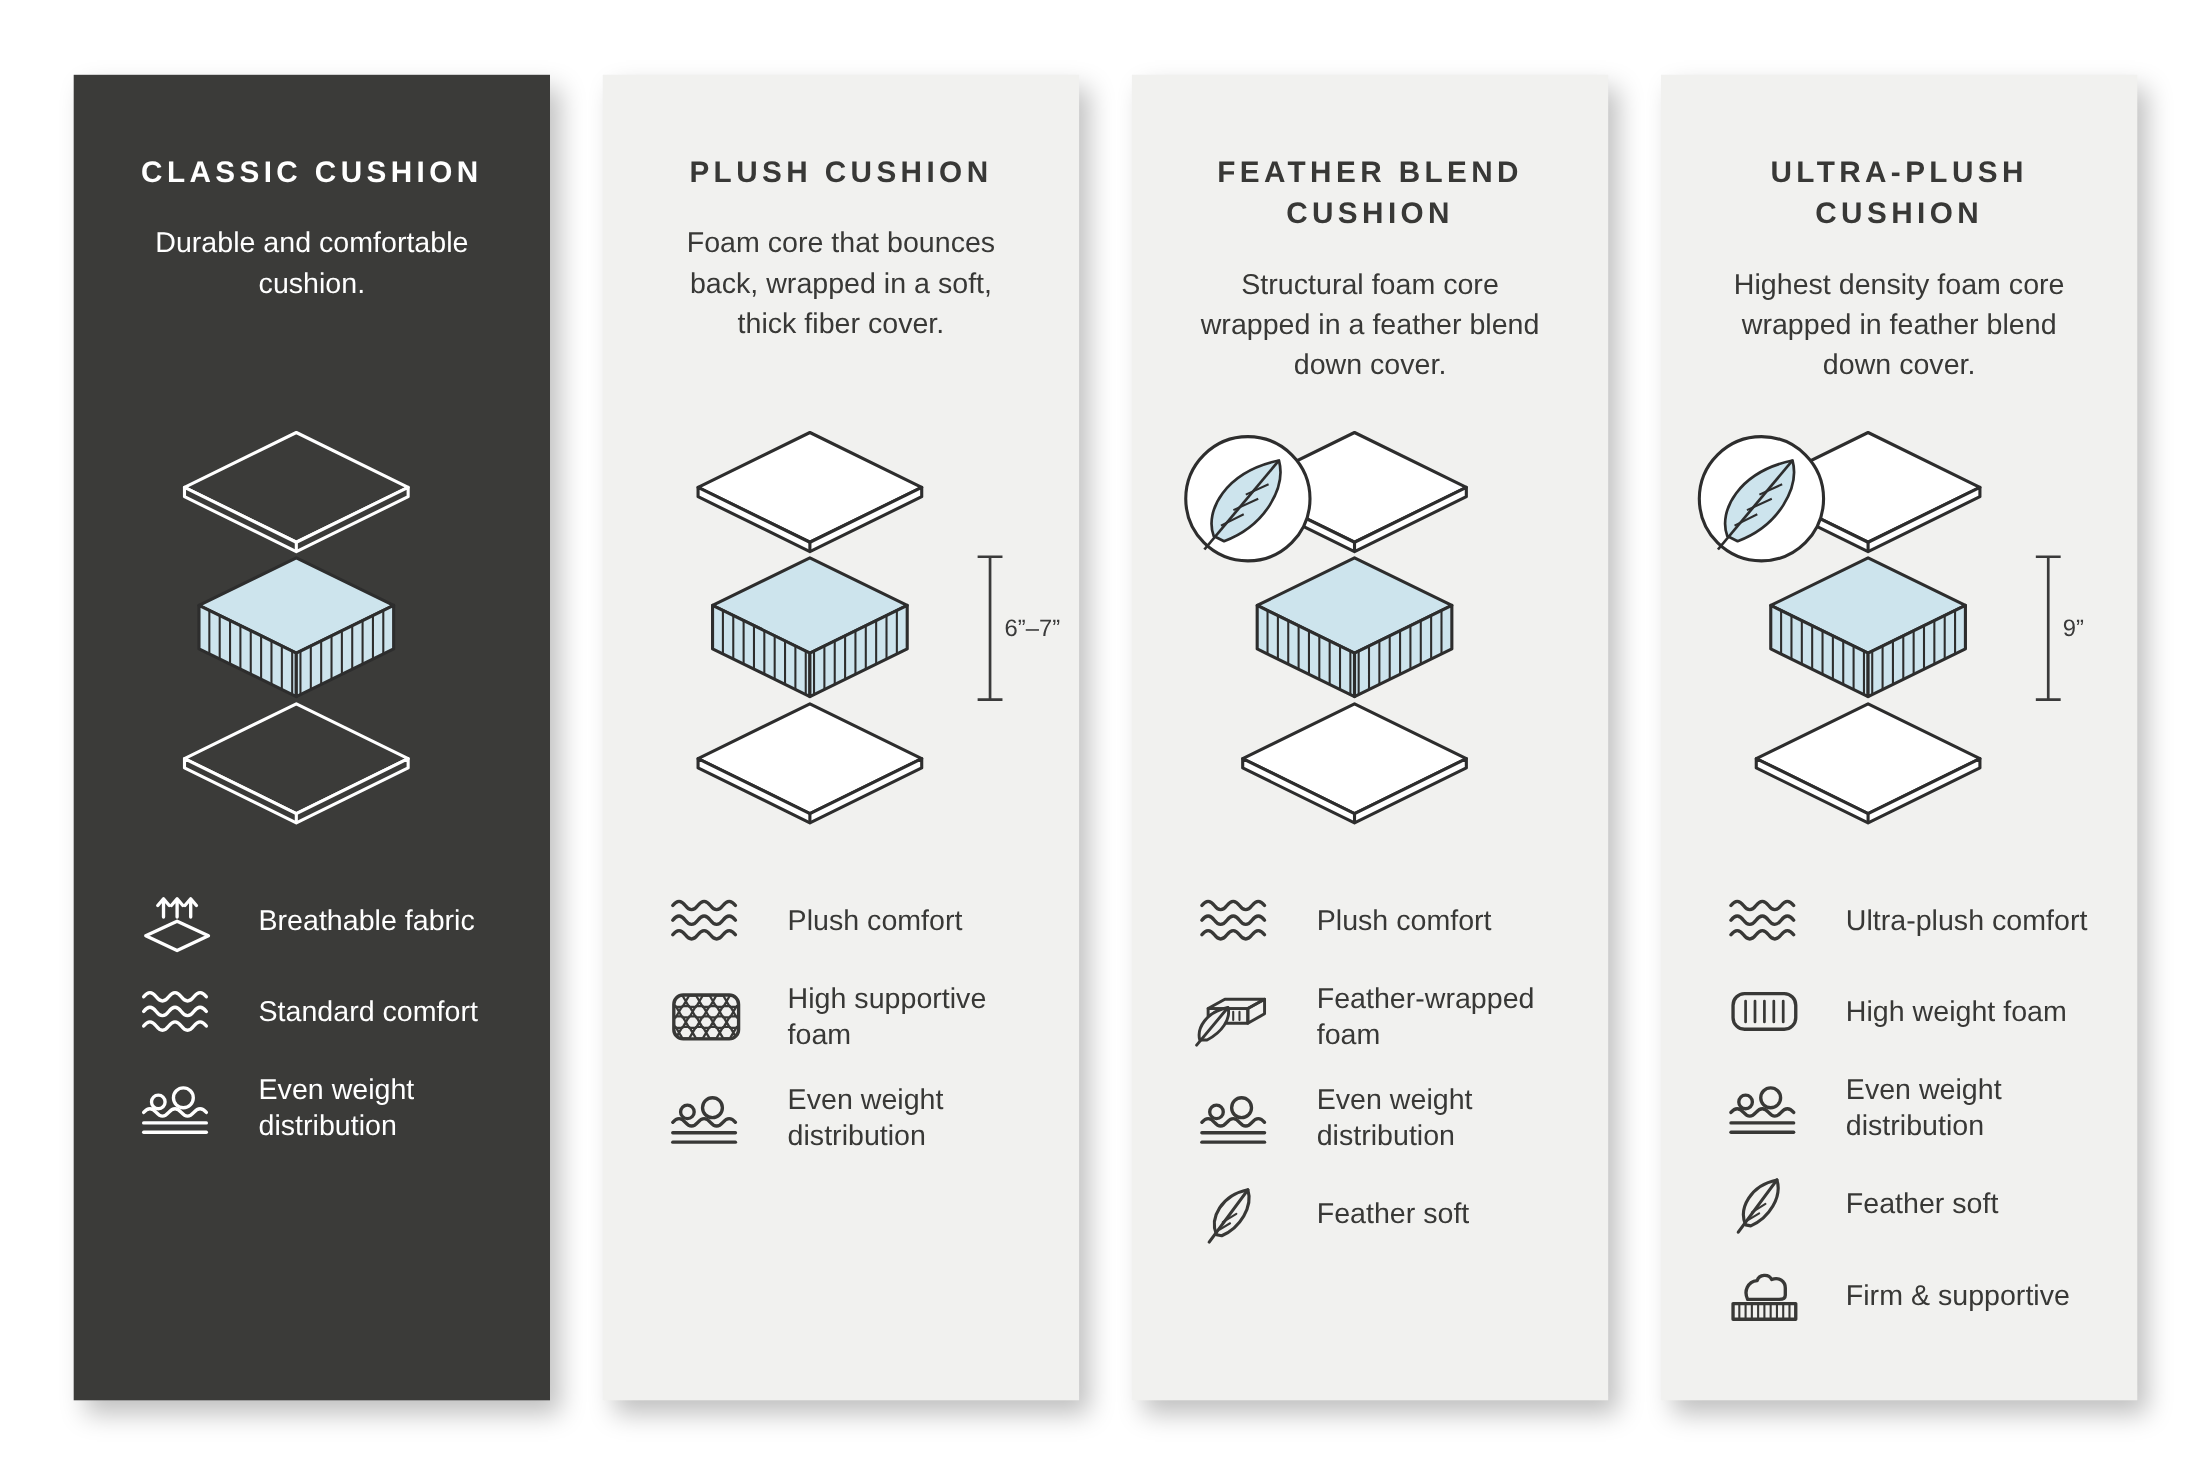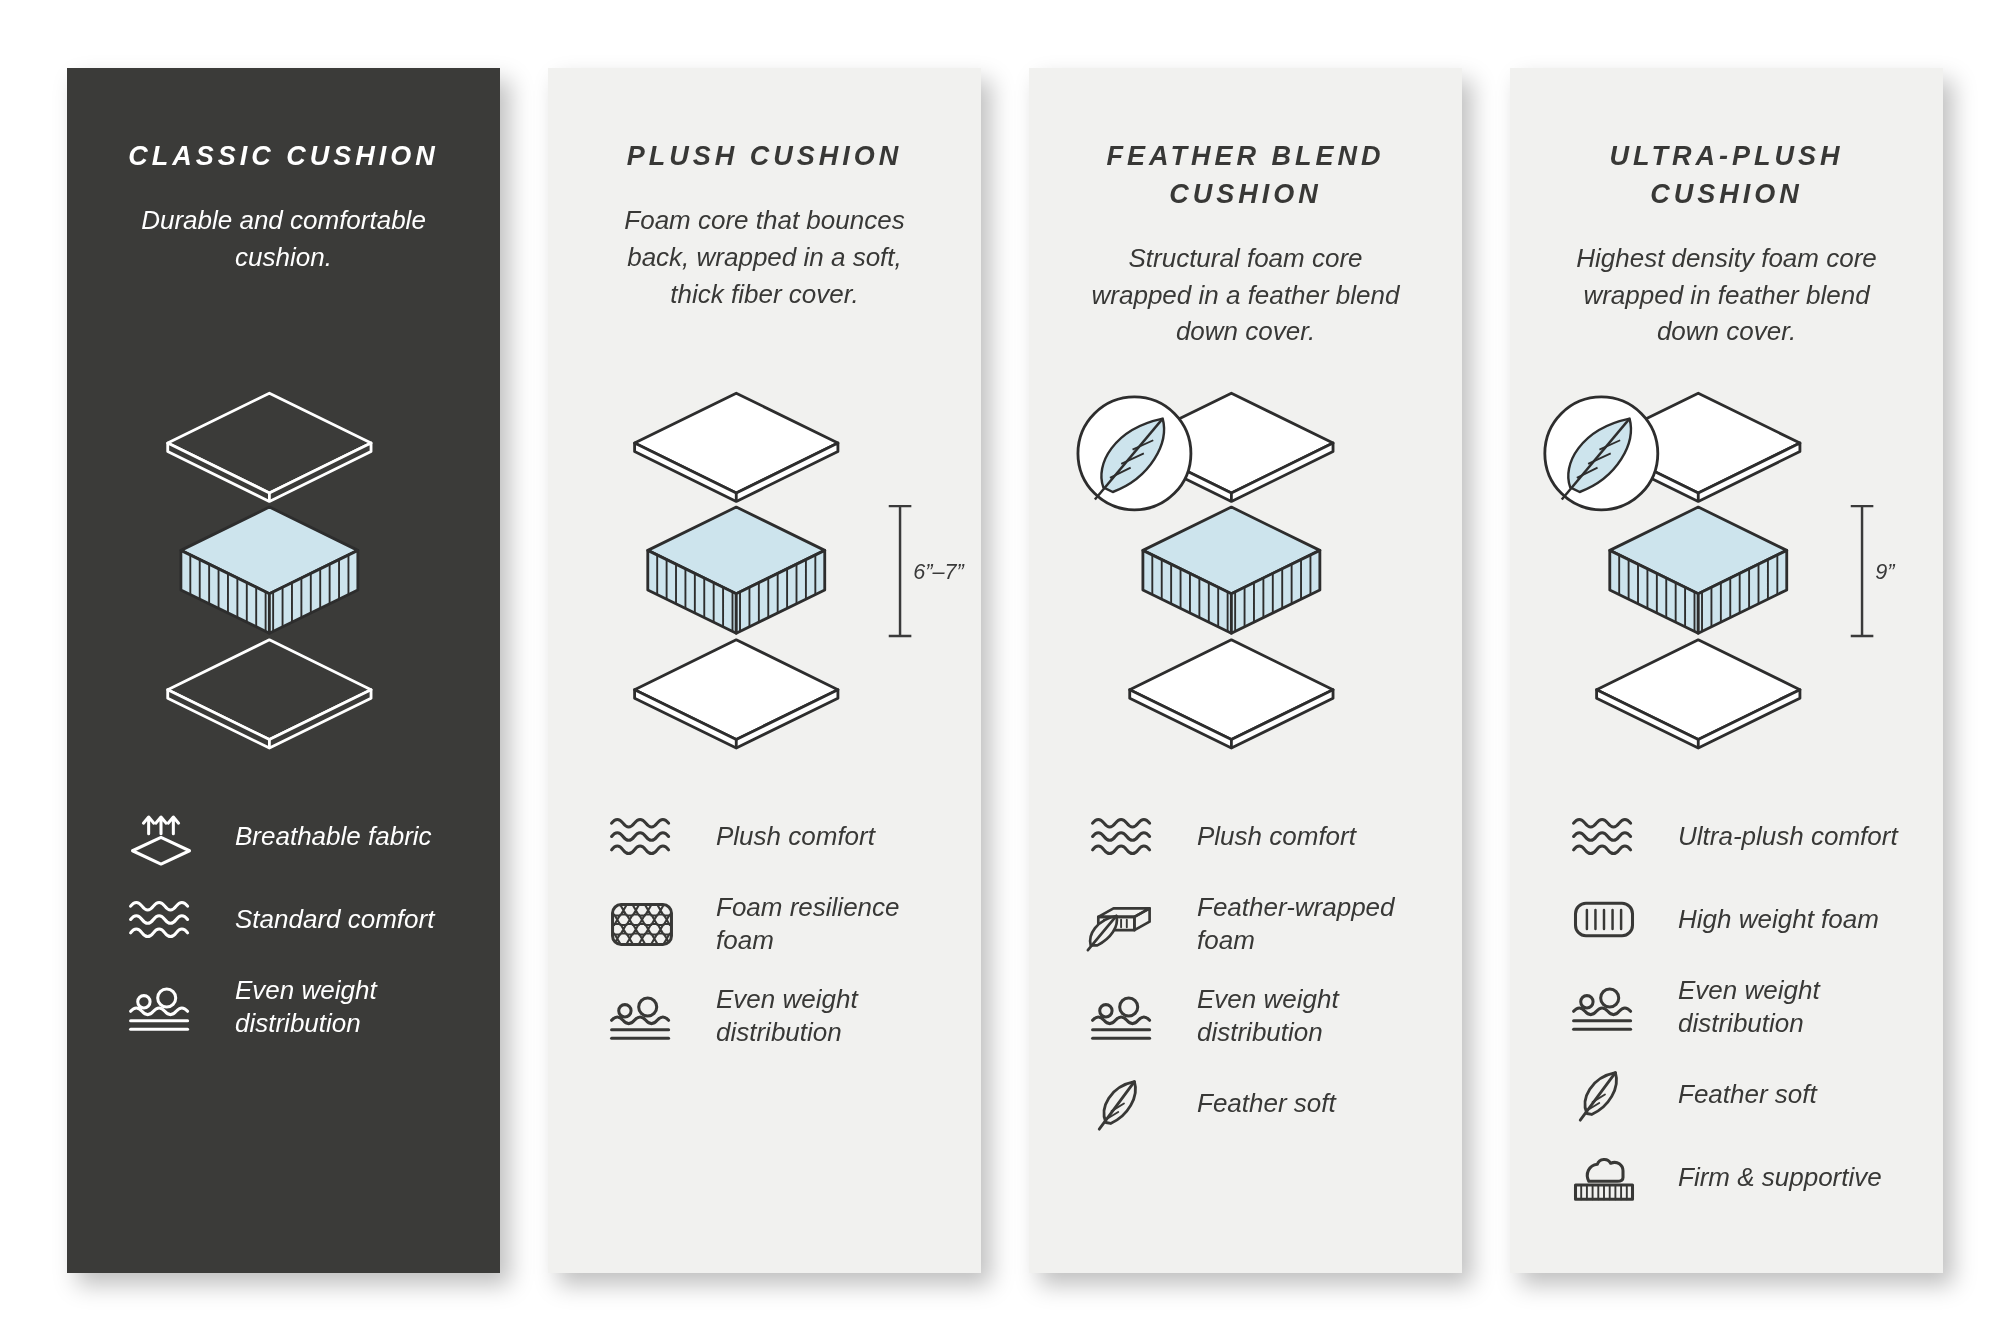--- a/index.html
+++ b/index.html
@@ -1,20 +1,20 @@
 <!DOCTYPE html>
 <html><head>
 <meta charset="utf-8">
 <style>
   html,body{margin:0;padding:0;background:#ffffff;}
   body{
     width:2010px;height:1341px;position:relative;overflow:hidden;
     font-family:"Liberation Sans", sans-serif;
   }
-  .board{display:flex;gap:48px;padding:68px 67px;font-style:italic;}
+  .board{display:flex;gap:48px;padding:68px 67px;}
   .panel{
     position:relative;width:433px;height:1205px;flex:none;
     box-shadow:10px 12px 22px rgba(0,0,0,0.25);
   }
   .panel-light{
     background:#f1f1ef;color:#383836;
     --slab-fill:#ffffff; --line:#2d2d2d; --foam:#cde4ed;
   }
   .panel-dark{
     background:#3b3b39;color:#ffffff;
@@ -180,21 +180,21 @@
       <li class="feature">
         <svg class="ficon" viewBox="0 0 80 60">
             <use href="#i-waves"></use>
           </svg>
         <span class="flabel">Plush comfort</span>
       </li>
       <li class="feature">
         <svg class="ficon" viewBox="0 0 80 60">
             <use href="#i-cells"></use>
           </svg>
-        <span class="flabel">Foam resilience foam</span>
+        <span class="flabel">High supportive foam</span>
       </li>
       <li class="feature">
         <svg class="ficon" viewBox="0 0 80 60">
             <use href="#i-even"></use>
           </svg>
         <span class="flabel">Even weight distribution</span>
       </li>
     </ul>
   </section>
 

